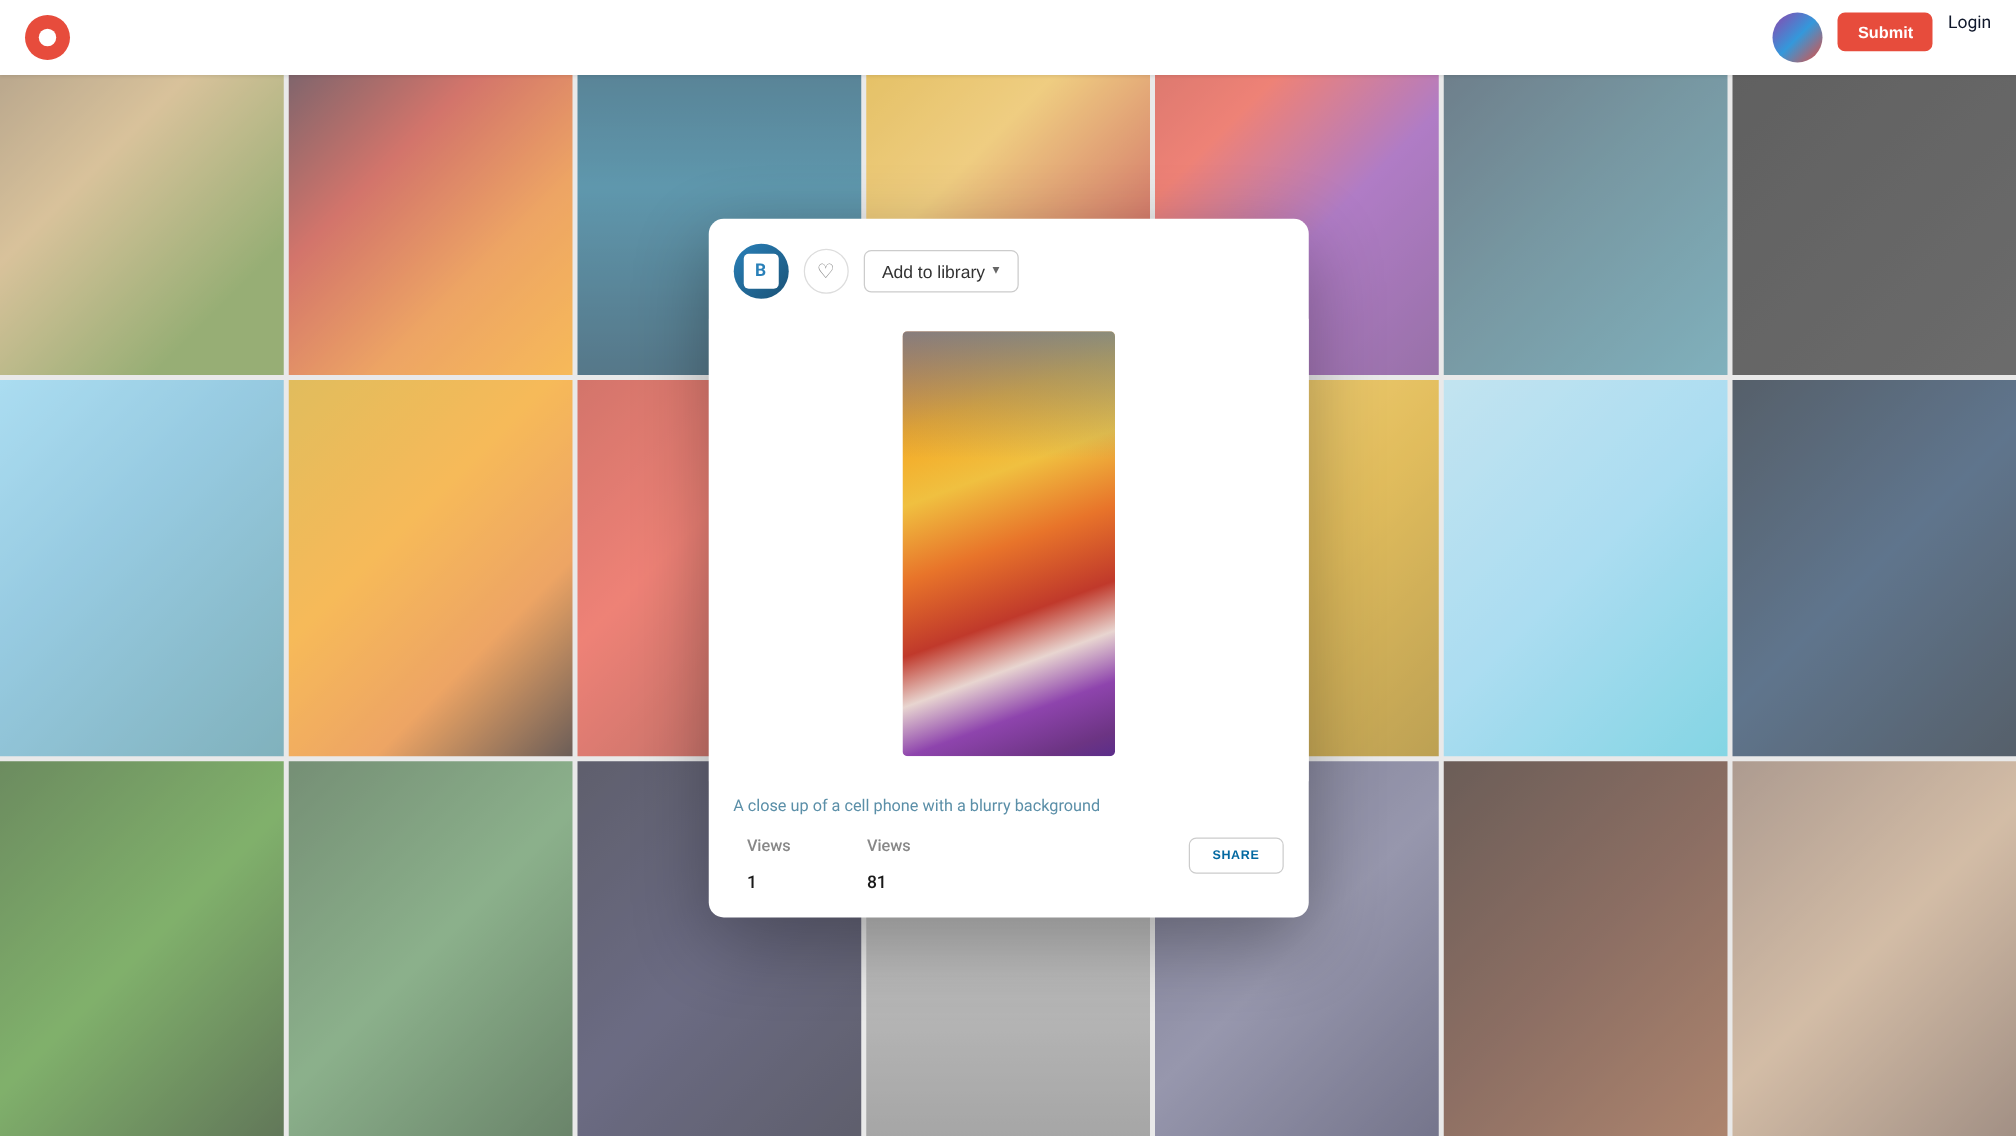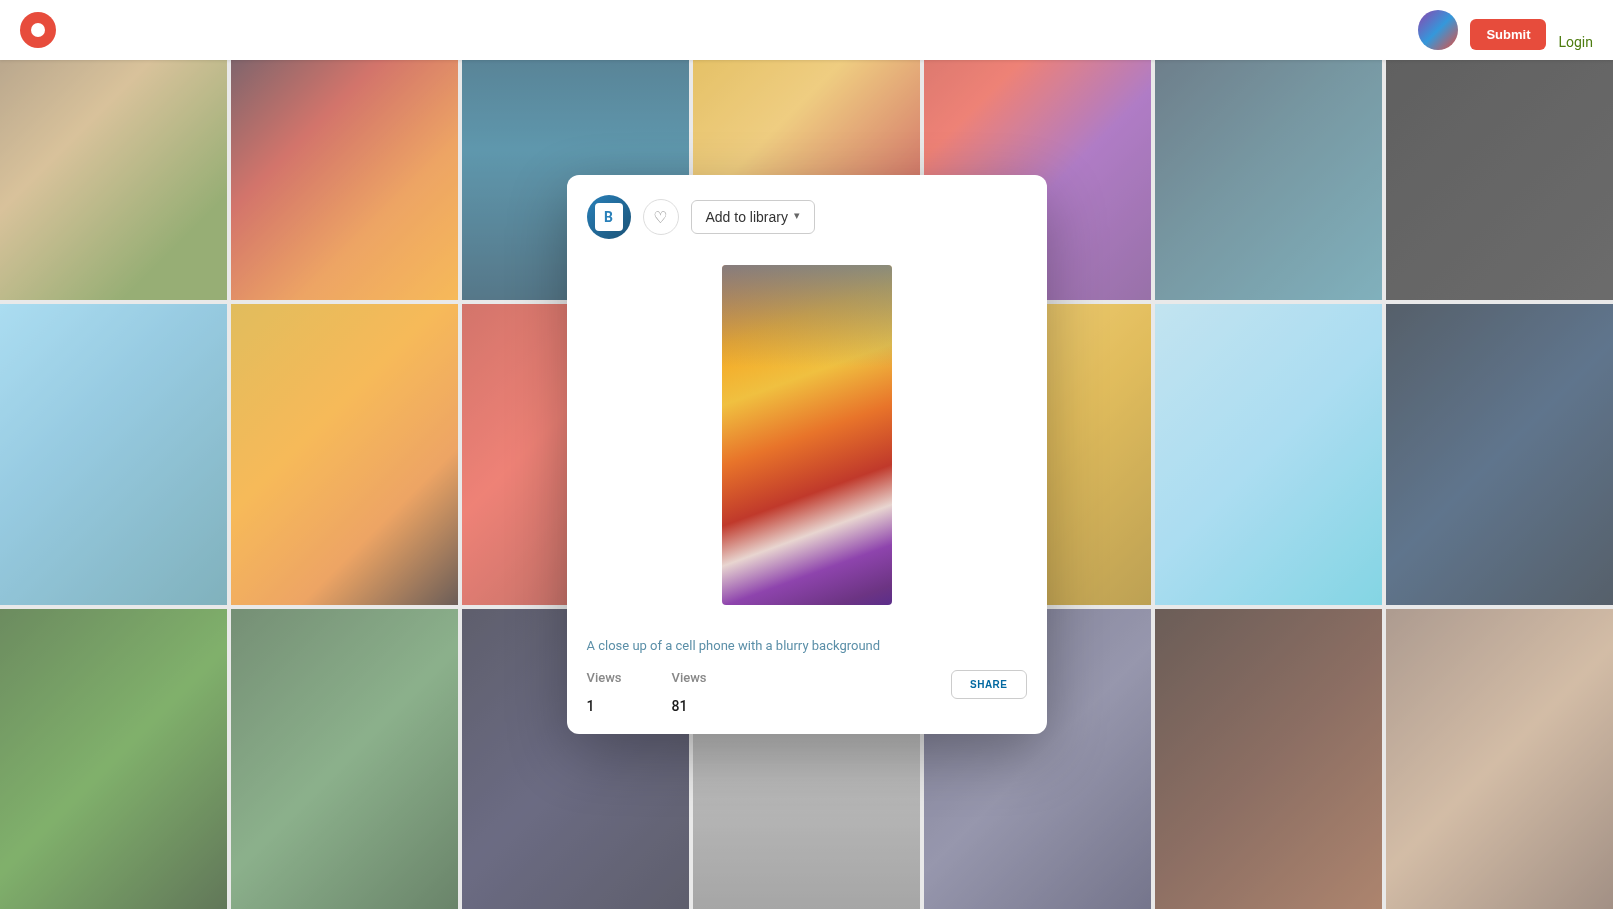--- a/index.html
+++ b/index.html
@@ -91,21 +91,21 @@
 
     .logo-inner {
       width: 14px;
       height: 14px;
       background: white;
       border-radius: 50%;
     }
 
     .navbar-right {
       display: flex;
-      align-items: flex-end;
+      align-items: flex-start;
       gap: 12px;
     }
 
     .avatar-circle {
       width: 40px;
       height: 40px;
       border-radius: 50%;
       background: linear-gradient(135deg, #8e44ad, #3498db, #e74c3c);
       overflow: hidden;
     }
@@ -115,21 +115,21 @@
       color: white;
       border: none;
       padding: 8px 16px;
       border-radius: 6px;
       font-size: 13px;
       font-weight: 600;
       cursor: pointer;
     }
 
     .login-link {
-      color: #4d7c0f;
+      color: #0f172a;
       font-size: 14px;
       cursor: pointer;
     }
 
     
     .modal-overlay {
       position: absolute;
       top: 0; left: 0; right: 0; bottom: 0;
       z-index: 100;
       display: flex;
@@ -292,20 +292,21 @@
 
     .stats-group {
       display: flex;
       gap: 50px;
     }
 
     .stat-item {
       display: flex;
       flex-direction: column;
       gap: 13px;
+      margin-left: 11px;
     }
 
     .stat-label {
       font-size: 13px;
       color: #888;
       font-weight: 500;
     }
 
     .stat-value {
       font-size: 14px;

